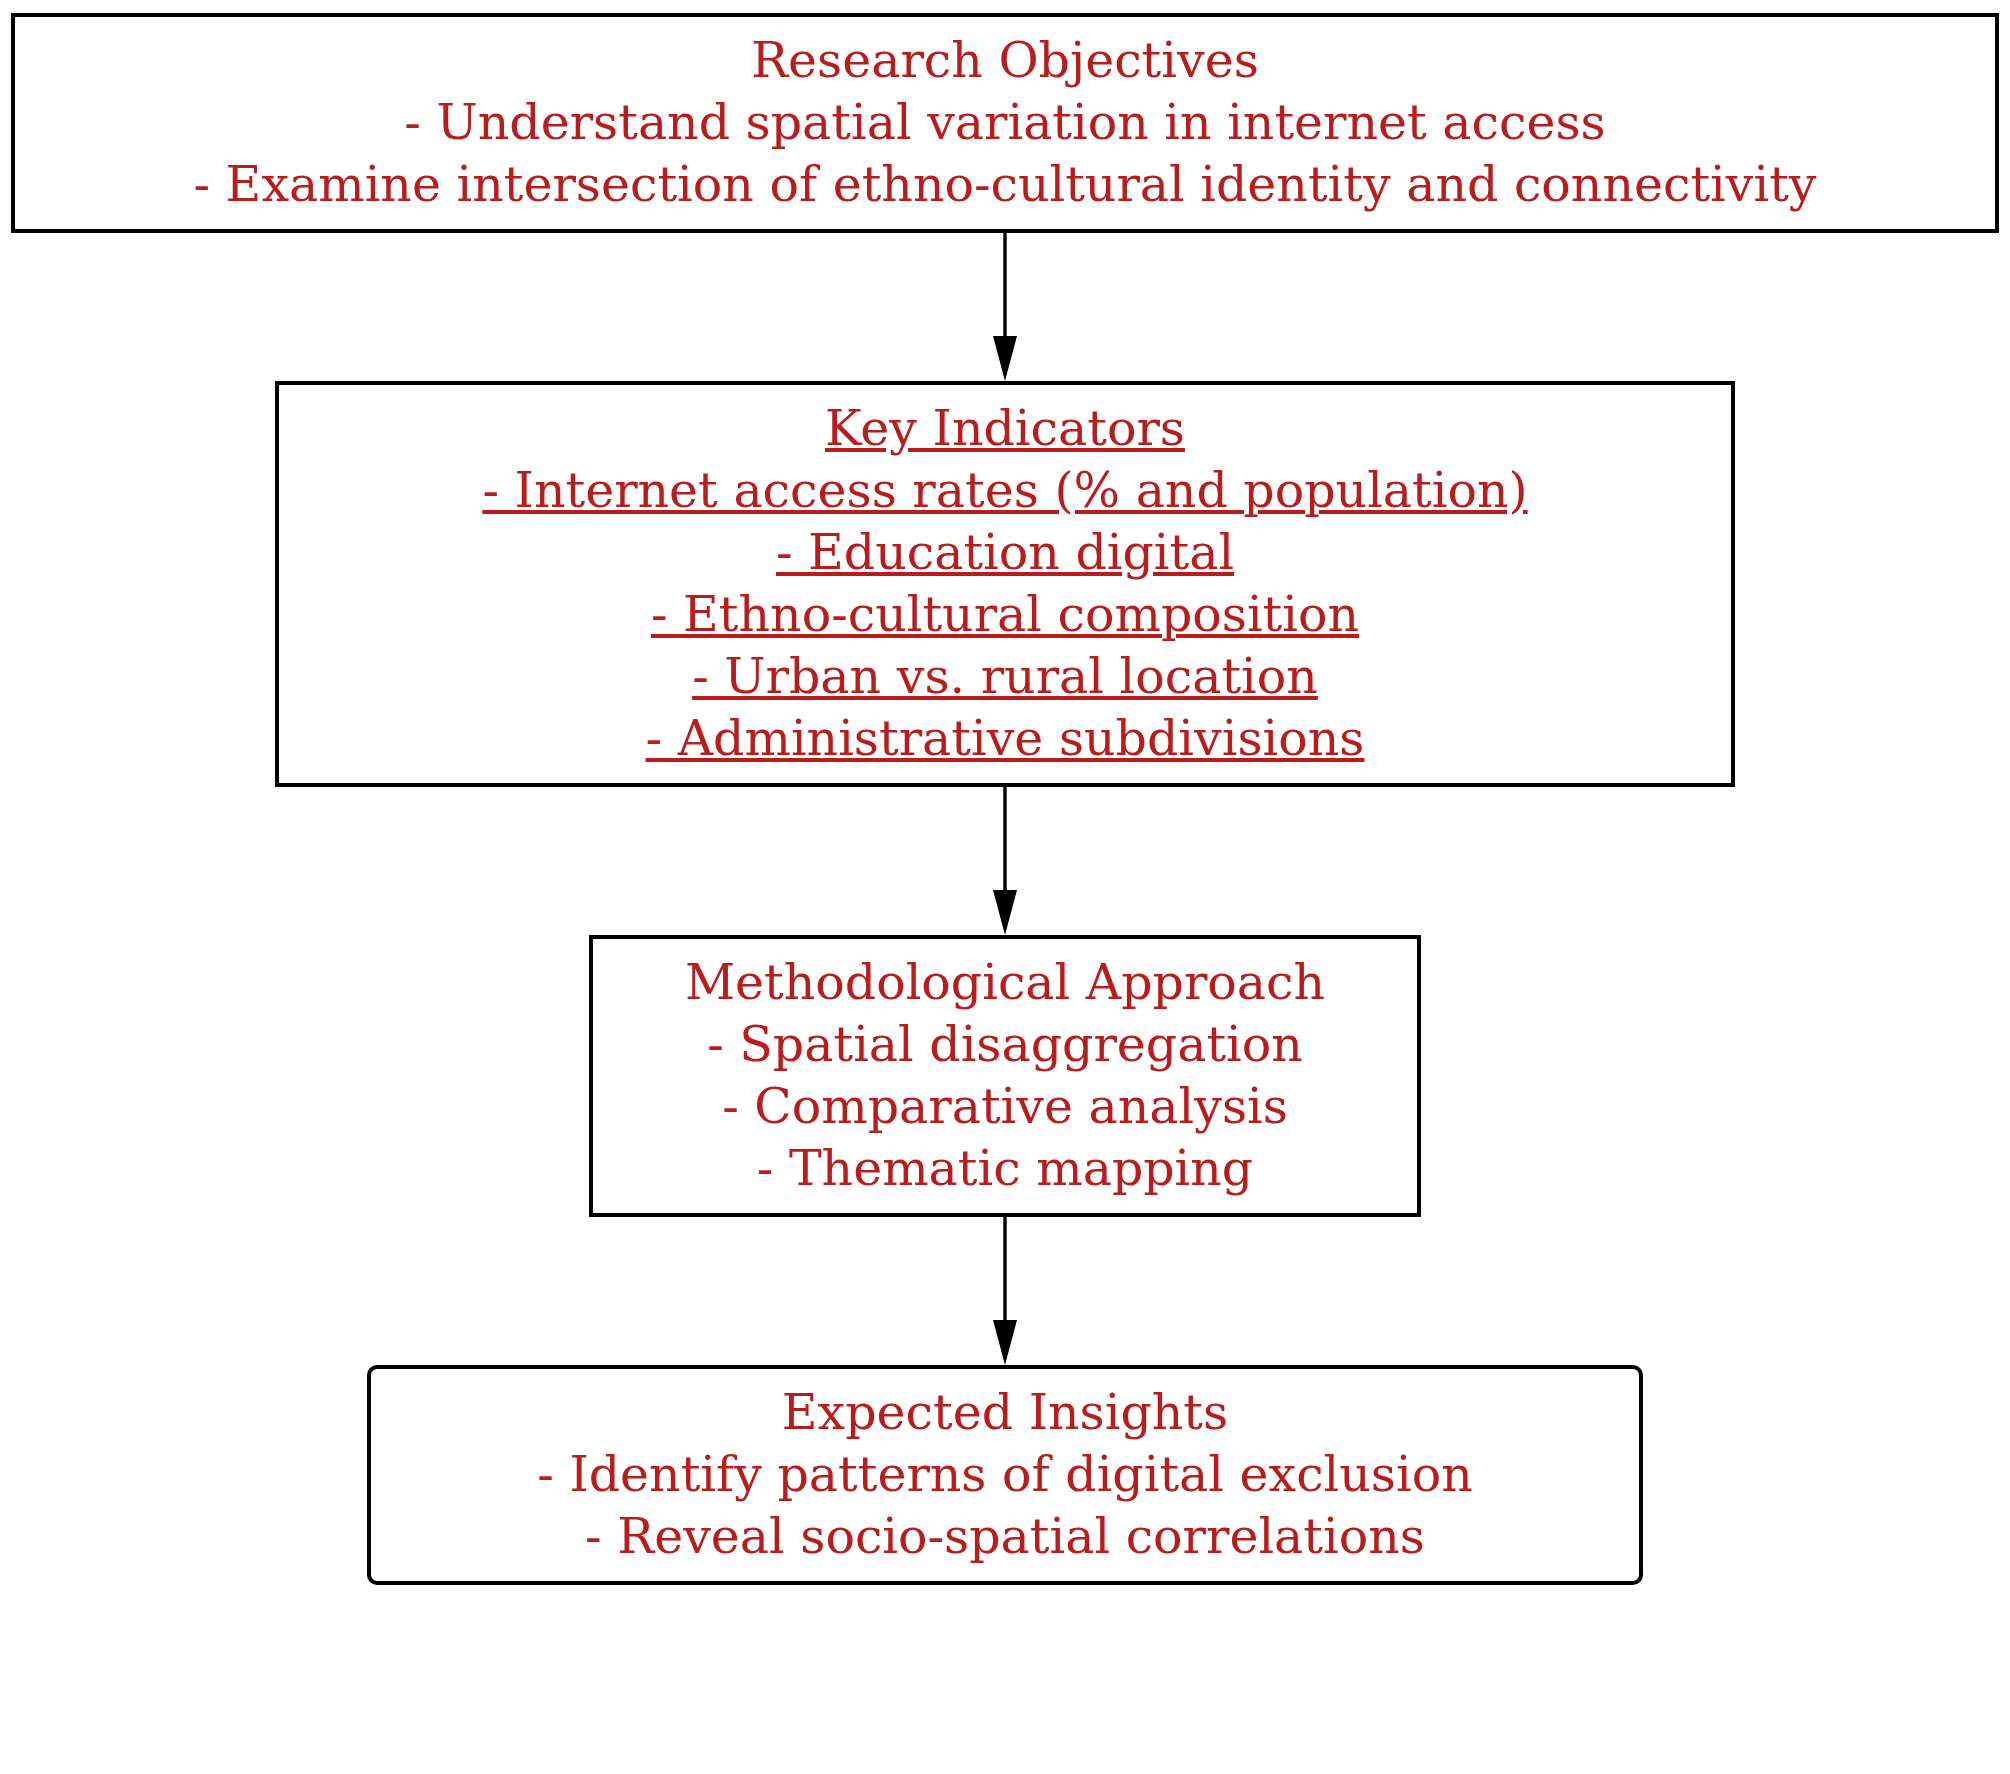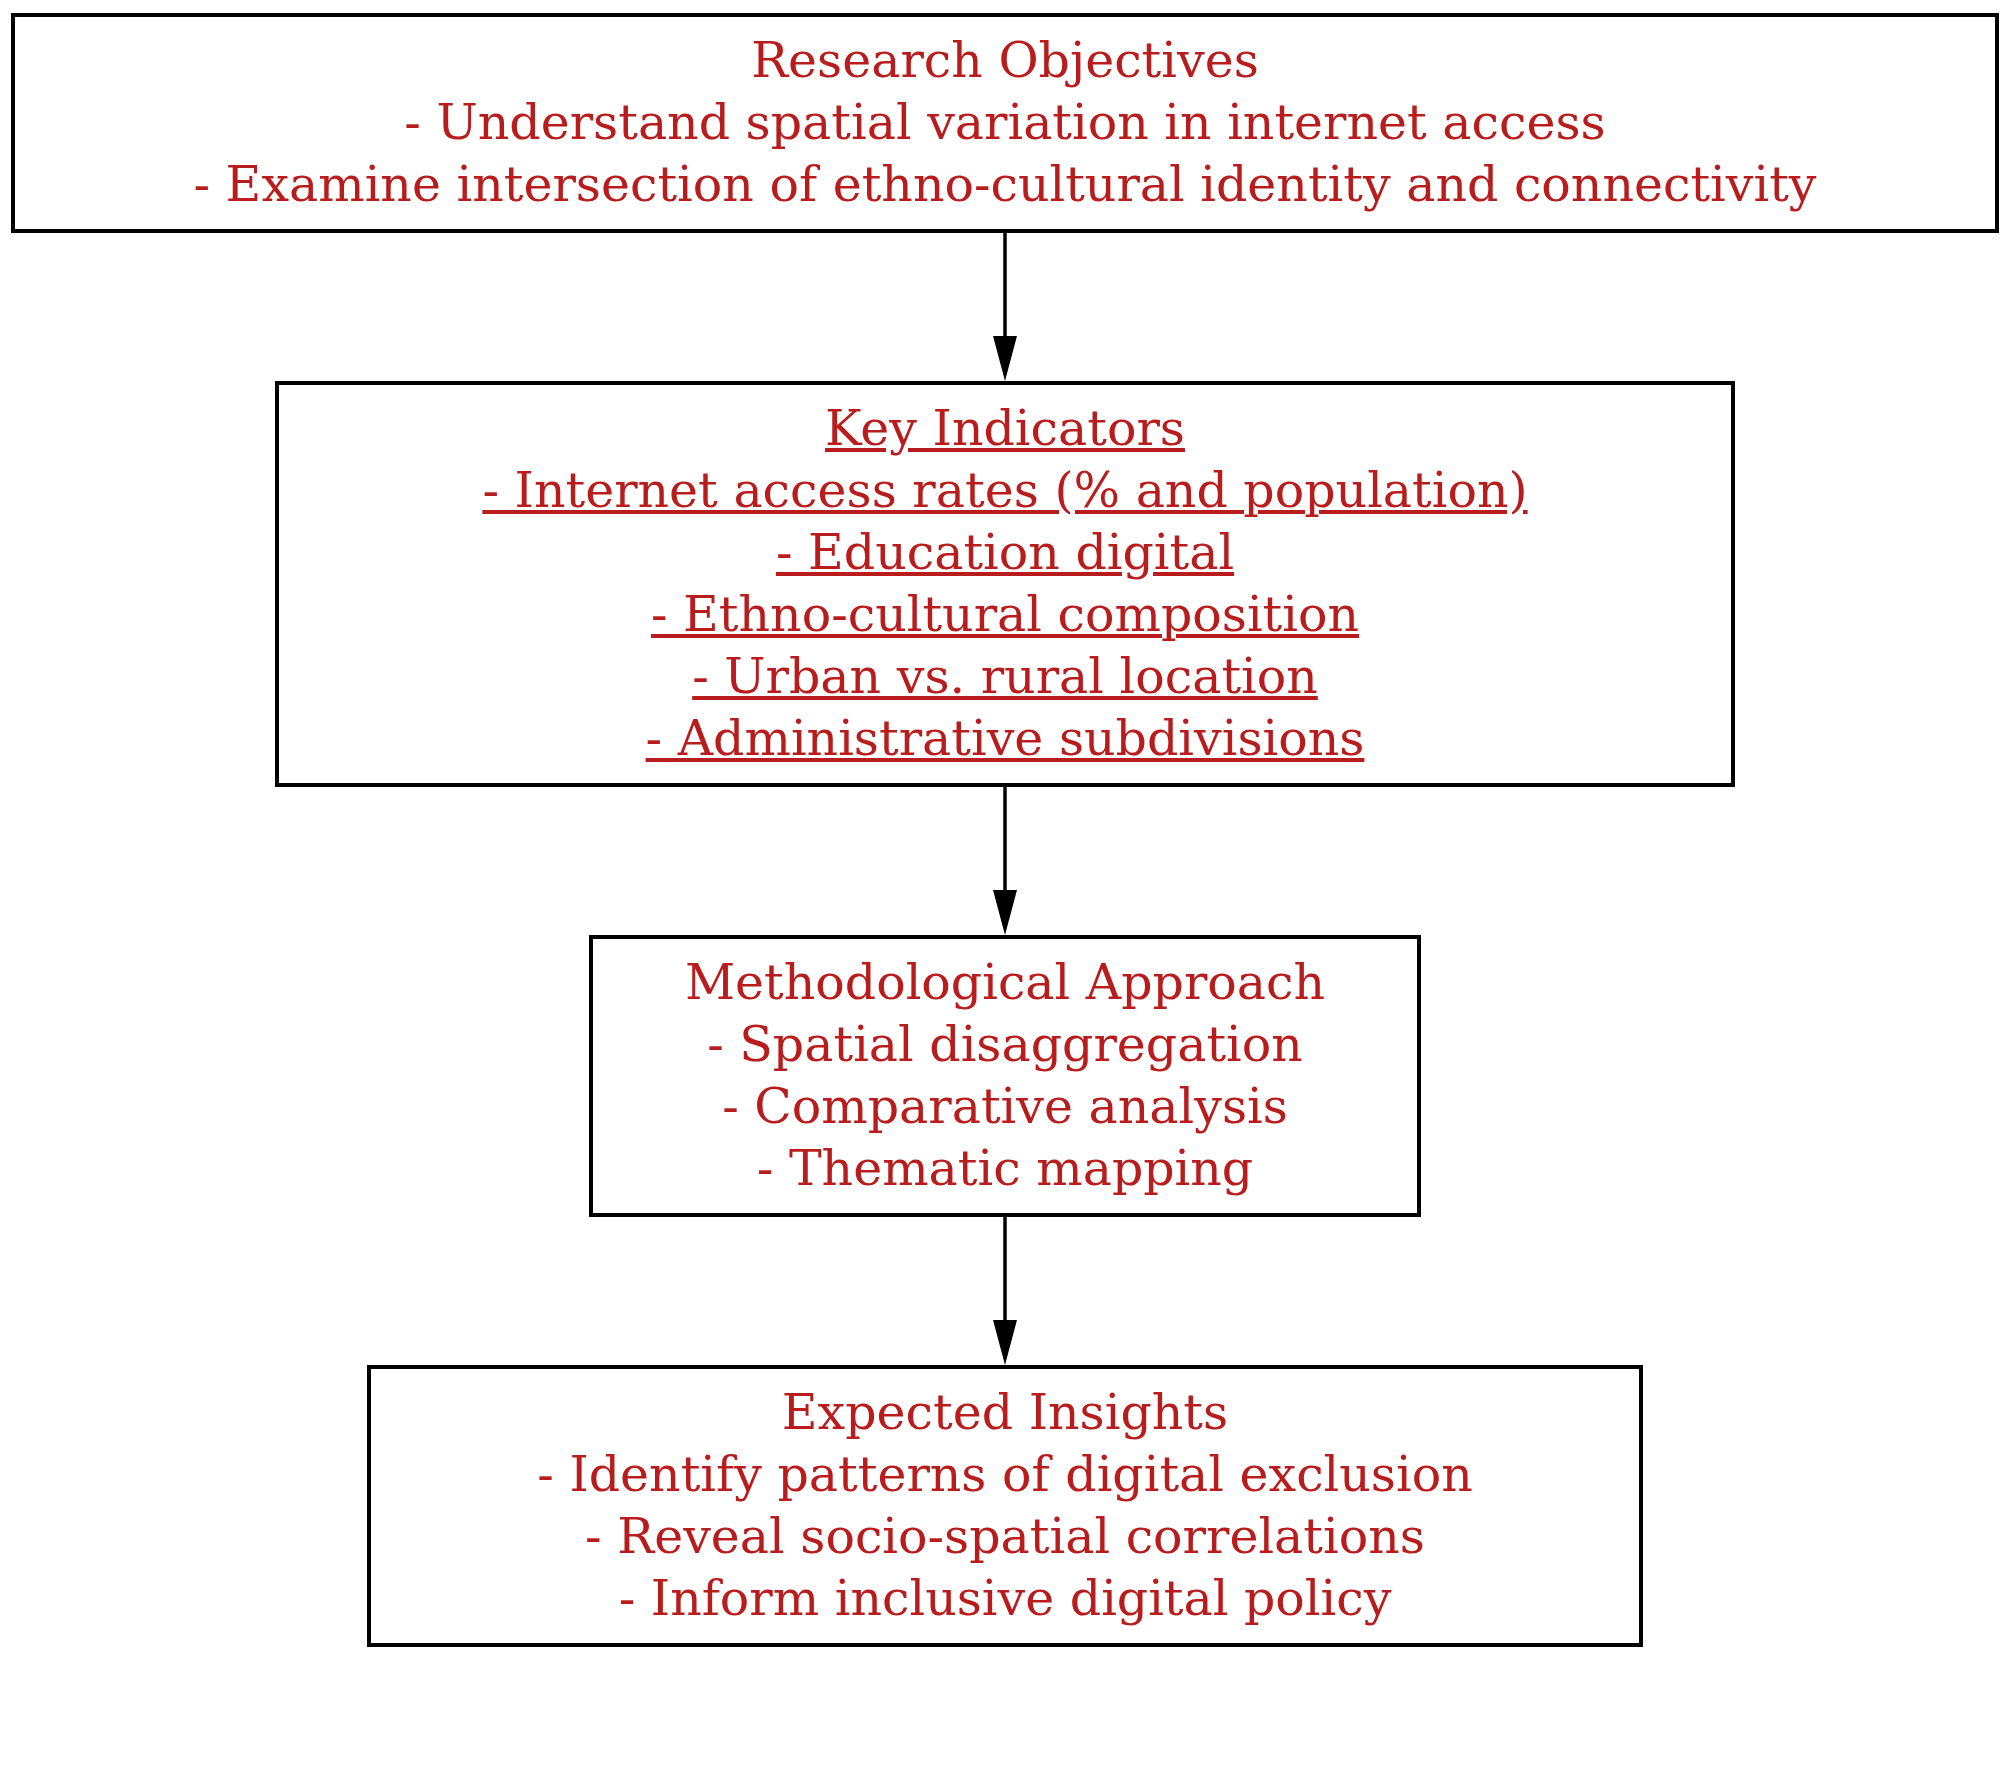--- a/index.html
+++ b/index.html
@@ -27,21 +27,21 @@
     line-height: 62px;
     padding: 13px 8px;
     overflow: visible;
   }
   .node .line {
     white-space: nowrap;
   }
   .node-1 { width: 1988px; margin-top: 13px; }
   .node-2 { width: 1460px; text-decoration: underline; }
   .node-3 { width: 832px;  }
-  .node-4 { width: 1276px; }
+  .node-4 { width: 1276px; border-radius: 10px; }
   .arrow {
     width: 36px;
     height: 148px;
     display: block;
   }
 </style>
 </head>
 <body>
 
 <div class="canvas">
@@ -80,16 +80,15 @@
 
   <svg class="arrow" viewBox="0 0 36 148" aria-hidden="true">
     <line x1="18" y1="0" x2="18" y2="105" stroke="#000000" stroke-width="3.5"></line>
     <polygon points="18,148 6,103 30,103" fill="#000000"></polygon>
   </svg>
 
   <div class="node node-4">
     <div class="line">Expected Insights</div>
     <div class="line">- Identify patterns of digital exclusion</div>
     <div class="line">- Reveal socio-spatial correlations</div>
-    <div class="line">- Inform inclusive digital policy</div>
   </div>
 
 </div>
 
 </body></html>

